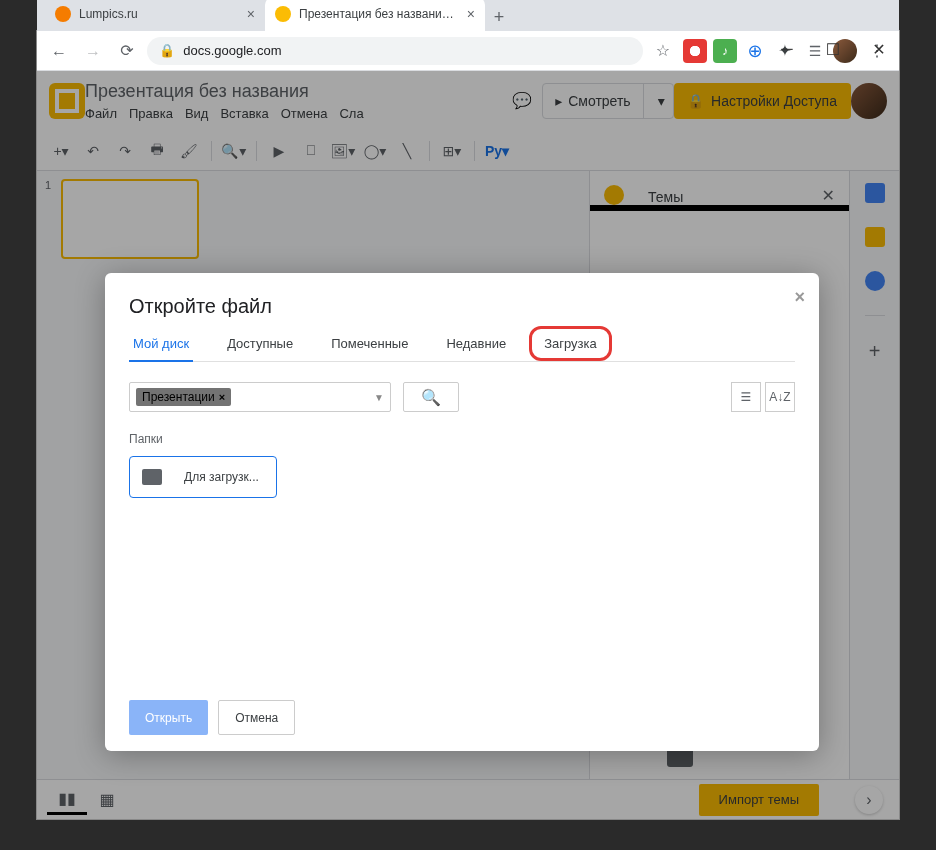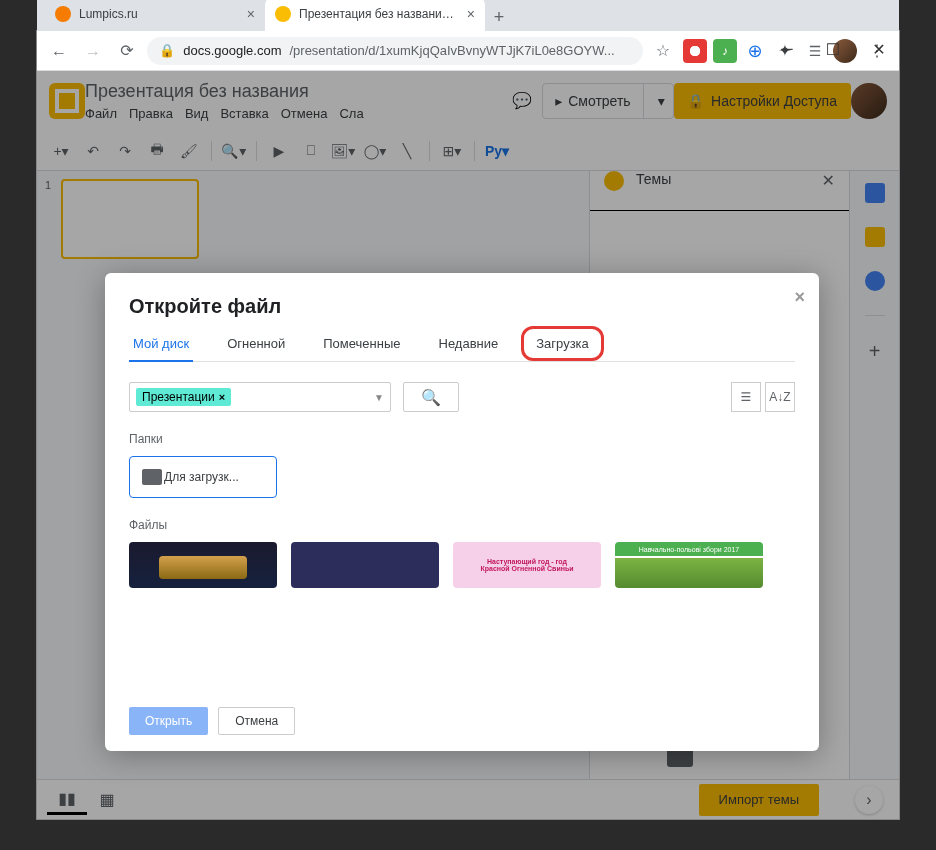--- a/index.html
+++ b/index.html
@@ -37,65 +37,65 @@
 .toolbar{height:40px;border-bottom:1px solid #dadce0;display:flex;align-items:center;padding:0 10px;gap:4px}
 .tbtn{width:28px;height:26px;display:flex;align-items:center;justify-content:center;color:#5f6368;font-size:14px;border-radius:3px}
 .tsep{width:1px;height:20px;background:#dadce0;margin:0 4px}
 .canvas{flex:1;display:flex;background:#f8f9fa;position:relative}
 .slidepanel{width:170px;padding:8px;display:flex;flex-direction:column;gap:8px}
 .thumb{display:flex;gap:6px}
 .thumb .num{font-size:11px;color:#5f6368;width:10px}
 .thumb .slide{flex:1;height:80px;background:#fff;border:2px solid #fbbc04;border-radius:4px}
 .centerarea{flex:1;position:relative;padding:20px}
 .rightpanel{width:260px;background:#fff;border-left:1px solid #dadce0;display:flex;flex-direction:column}
-.rphdr{height:40px;display:flex;align-items:flex-start;padding:0 14px;gap:12px;border-bottom:1px solid #000000}
+.rphdr{height:40px;display:flex;align-items:flex-end;padding:0 14px;gap:24px;border-bottom:6px solid #000000}
 .rphdr .icon{width:20px;height:20px;border-radius:50%;background:#fbbc04}
 .rphdr .title{flex:1;font-size:14px;color:#3c4043}
 .rphdr .close{color:#5f6368}
 .sidepanel{width:50px;border-left:1px solid #dadce0;display:flex;flex-direction:column;align-items:center;padding-top:12px;gap:24px}
 .sideicon{width:20px;height:20px;border-radius:3px}
 .bottombar{height:40px;border-top:1px solid #dadce0;display:flex;align-items:center;padding:0 10px;position:relative}
 .viewbtn{width:40px;height:30px;display:flex;align-items:center;justify-content:center;color:#5f6368}
 .viewbtn.active{border-bottom:3px solid #000}
 .importbtn{position:absolute;right:80px;height:32px;background:#fbbc04;padding:0 20px;display:flex;align-items:center;font-size:13px;color:#3c4043;font-weight:500;border-radius:2px}
 .chev{position:absolute;right:16px;width:28px;height:28px;border-radius:50%;display:flex;align-items:center;justify-content:center;color:#5f6368;box-shadow:0 1px 3px rgba(0,0,0,.2);background:#fff}
 .overlay{position:absolute;inset:0;background:rgba(0,0,0,.35);z-index:10}
 .modal{position:absolute;left:68px;top:202px;width:714px;height:478px;background:#fff;border-radius:6px;z-index:20;box-shadow:0 4px 30px rgba(0,0,0,.3);display:flex;flex-direction:column;padding:22px 24px 16px}
-.modal h2{font-size:20px;font-weight:700;color:#202124}
+.modal h2{font-size:20px;font-weight:400;color:#202124}
 .modalclose{position:absolute;right:14px;top:14px;color:#999;font-size:18px;font-weight:bold;cursor:pointer}
 .mtabs{display:flex;gap:30px;margin-top:18px;border-bottom:1px solid #e0e0e0}
 .mtab{padding:0 4px 10px;font-size:13px;color:#3c4043;cursor:pointer;position:relative}
 .mtab.active{color:#1a73e8;font-weight:500}
 .mtab.active:after{content:"";position:absolute;bottom:-1px;left:0;right:0;height:2px;background:#1a73e8}
 .highlight{border:3px solid #e53935;border-radius:12px;padding:7px 12px;margin:-10px -15px 0}
 .filterrow{display:flex;gap:12px;margin-top:20px;align-items:center}
 .chipbox{flex:1;height:30px;border:1px solid #ccc;border-radius:2px;display:flex;align-items:center;padding:0 6px;position:relative}
-.chip{background:#5eead4;padding:2px 6px;font-size:12px;display:flex;align-items:center;gap:4px;border-radius:2px}
+.chip{background:#737373;padding:2px 6px;font-size:12px;display:flex;align-items:center;gap:4px;border-radius:2px}
 .chip .x{font-weight:bold;font-size:11px}
 .chipbox .dd{position:absolute;right:6px;color:#888;font-size:10px}
 .searchbtn{width:56px;height:30px;border:1px solid #ccc;border-radius:2px;display:flex;align-items:center;justify-content:center;color:#5f6368}
 .viewopts{display:flex;gap:4px}
 .vopt{width:30px;height:30px;border:1px solid #ccc;display:flex;align-items:center;justify-content:center;color:#5f6368;font-size:12px}
 .section{margin-top:20px}
 .seclabel{font-size:12px;color:#5f6368;margin-bottom:10px}
 .folders{display:flex;gap:14px}
-.folder{width:148px;height:42px;border:1px solid #ccc;border-radius:4px;display:flex;align-items:center;padding:0 12px;gap:2px;font-size:12px;color:#3c4043}
+.folder{width:148px;height:42px;border:1px solid #ccc;border-radius:4px;display:flex;align-items:center;padding:0 12px;gap:22px;font-size:12px;color:#3c4043}
 .folder.sel{border-color:#1a73e8}
 .foldericon{width:20px;height:16px;background:#5f6368;border-radius:2px;position:relative}
 .files{display:flex;gap:14px}
 .file{width:148px;height:46px;border-radius:4px;overflow:hidden}
 .f1{background:linear-gradient(#1a1a2e,#16213e);position:relative}
 .f1:after{content:"";position:absolute;left:20%;top:30%;width:60%;height:50%;background:linear-gradient(#d4a04c,#8b6914);border-radius:4px}
 .f2{background:#2d2d5c}
 .f3{background:#f5d0e8;display:flex;flex-direction:column;align-items:center;justify-content:center;font-size:7px;color:#c2185b;text-align:center;padding:2px}
 .f4{background:#fff;display:flex;flex-direction:column;gap:2px}
 .f4 .bar{height:14px;background:#4caf50;color:#fff;font-size:7px;display:flex;align-items:center;justify-content:center}
 .f4 .img{flex:1;background:linear-gradient(#7cb342,#558b2f)}
 .modalfooter{margin-top:auto;display:flex;gap:10px;padding-top:14px}
-.mbtn{height:28px;padding:0 16px;font-size:12px;border-radius:2px;display:flex;align-items:center;cursor:pointer}
+.mbtn{height:35px;padding:0 16px;font-size:12px;border-radius:2px;display:flex;align-items:center;cursor:pointer}
 .mbtn.primary{background:#8ab4f8;color:#fff;font-weight:500}
 .mbtn.secondary{background:#fff;border:1px solid #ccc;color:#3c4043}
 .clickhint{position:absolute;left:210px;top:540px;font-size:14px;color:#aaa;z-index:5}
 .speaker{position:absolute;left:460px;top:570px;width:26px;height:26px;background:#5f6368;border-radius:3px;z-index:5}
 .tbar-winbtns{position:absolute;right:6px;top:0;height:36px;display:flex;align-items:center;gap:18px;z-index:5}
 </style>
 </head>
 <body>
 
 <div class="browser">
@@ -117,21 +117,20 @@
       <span class="winbtn">✕</span>
     </div>
   </div>
   <div class="addrbar">
     <div class="navicon">←</div>
     <div class="navicon" style="opacity:.4">→</div>
     <div class="navicon">⟳</div>
     <div class="url">
       <span class="lock">🔒</span>
       <span>docs.google.com</span>
-        <span style="color:#5f6368">/presentation/d/1xumKjqQaIvBvnyWTJjK7iL0e8GOYW...</span>
     </div>
     <span class="navicon">☆</span>
     <span class="exticon" style="background:radial-gradient(circle,#fff 30%,#e53935 31%)"></span>
     <span class="exticon" style="background:#4caf50;color:#fff;font-size:12px;display:flex;align-items:center;justify-content:center">♪</span>
     <span class="exticon" style="color:#1a73e8;font-size:18px;display:flex;align-items:center;justify-content:center">⊕</span>
     <span class="exticon" style="color:#3c4043;font-size:16px;display:flex;align-items:center;justify-content:center">✦</span>
     <span class="exticon" style="color:#5f6368;font-size:14px;display:flex;align-items:center;justify-content:center">☰</span>
     <span class="avatar-sm"></span>
     <span class="navicon">⋮</span>
   </div>
@@ -219,21 +218,21 @@
       <div class="chev">›</div>
     </div>
 
     <div class="overlay"></div>
 
     <div class="modal">
       <span class="modalclose">×</span>
       <h2>Откройте файл</h2>
       <div class="mtabs">
         <div class="mtab active">Мой диск</div>
-        <div class="mtab">Огненной</div>
+        <div class="mtab">Доступные</div>
         <div class="mtab">Помеченные</div>
         <div class="mtab">Недавние</div>
         <div class="mtab"><span class="highlight">Загрузка</span></div>
       </div>
       <div class="filterrow">
         <div class="chipbox">
           <span class="chip">
               <span>Презентации</span>
               <span class="x">×</span>
             </span>
@@ -248,35 +247,20 @@
       </div>
       <div class="section">
         <div class="seclabel">Папки</div>
         <div class="folders">
           <div class="folder sel">
             <span class="foldericon"></span>
             <span>Для загрузк...</span>
           </div>
         </div>
       </div>
-      <div class="section">
-        <div class="seclabel">Файлы</div>
-        <div class="files">
-          <div class="file f1"></div>
-          <div class="file f2"></div>
-          <div class="file f3">
-            <b>Наступающий год - год</b>
-            <b>Красной Огненной Свиньи</b>
-          </div>
-          <div class="file f4">
-            <div class="bar">Навчально-польові збори 2017</div>
-            <div class="img"></div>
-          </div>
-        </div>
-      </div>
       <div class="modalfooter">
         <div class="mbtn primary">Открыть</div>
         <div class="mbtn secondary">Отмена</div>
       </div>
     </div>
 
   </div>
 </div>
 
 </body></html>

